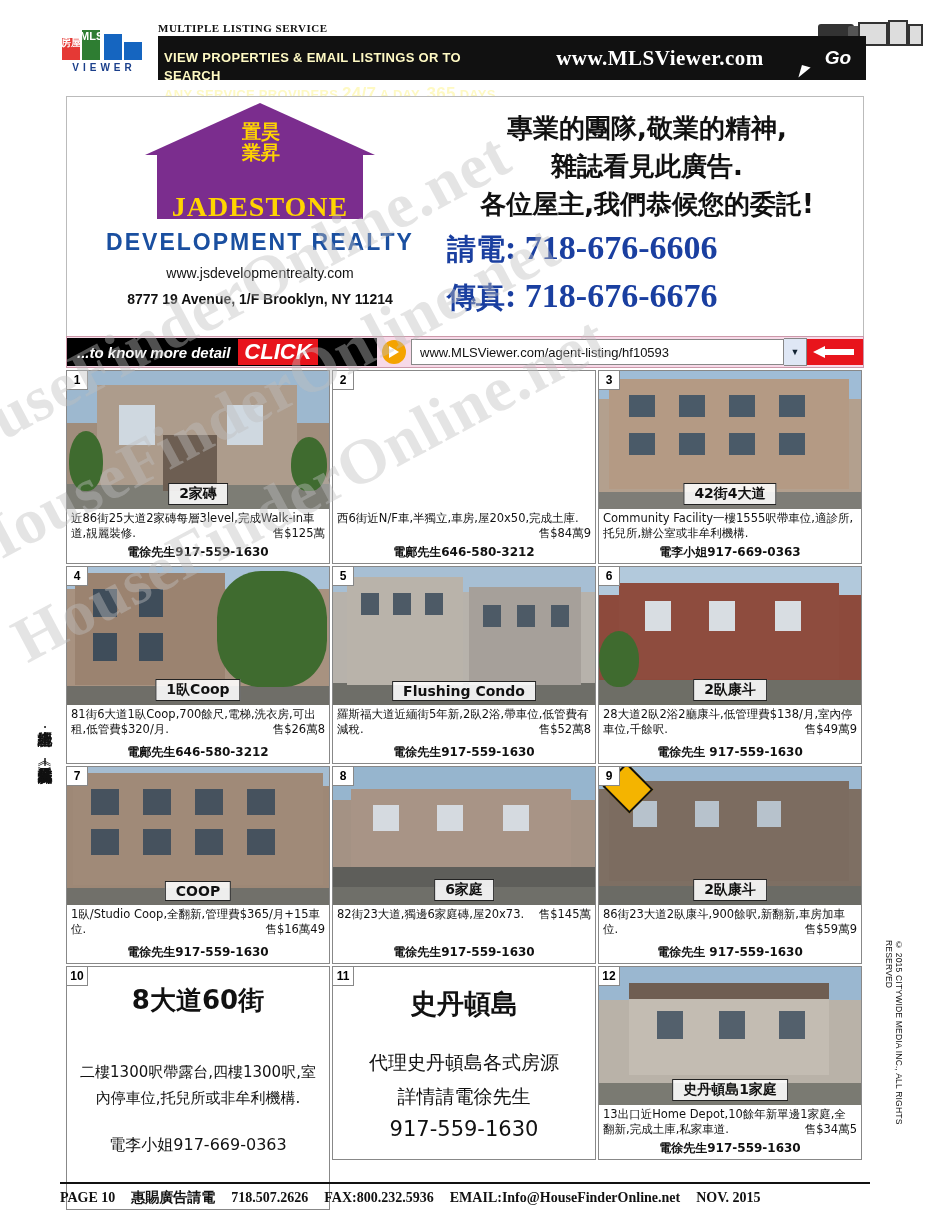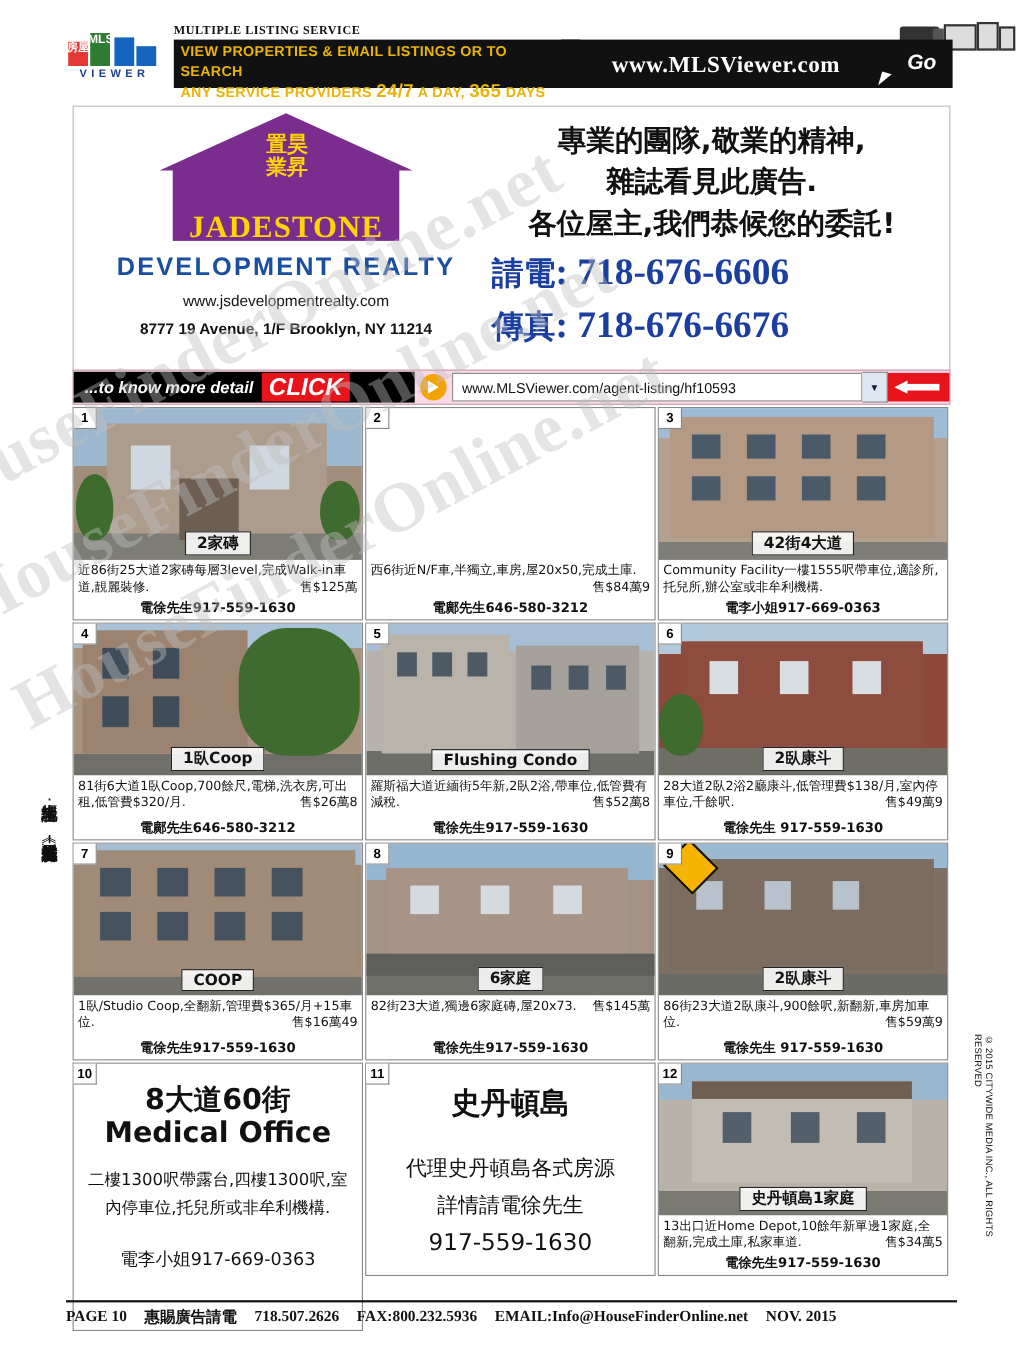--- a/index.html
+++ b/index.html
@@ -35,21 +35,21 @@
   .mls-house .b2{left:22px;height:30px;background:#2e7d32;}
   .mls-house .b3{left:44px;height:26px;background:#1565c0;}
   .mls-house .b4{left:64px;height:18px;background:#1565c0;}
   .mls-house .mlstxt{position:absolute;left:20px;top:6px;color:#fff;font-size:11px;font-weight:bold;}
   .mls-house .cn{position:absolute;left:1px;top:12px;color:#fff;font-size:10px;font-weight:bold;}
   .mls-viewer{font-size:10px;letter-spacing:4px;font-weight:bold;color:#1b3f8b;margin-top:2px;}
 
   .mls-title{position:absolute;left:100px;top:0px;font-family:"Liberation Serif",serif;
     font-size:11px;letter-spacing:.5px;color:#111;font-weight:bold;}
   .blackbox{position:absolute;left:100px;top:14px;width:369px;height:44px;background:#111;
-    color:#eab308;padding:2px 6px;box-sizing:border-box;}
+    color:#fef9c3;padding:13px 6px;box-sizing:border-box;}
   .blackbox .l1{font-size:13px;font-weight:bold;letter-spacing:.3px;line-height:18px;}
   .blackbox .l2{font-size:13px;font-weight:bold;letter-spacing:.3px;line-height:18px;}
   .blackbox .big{font-size:17px;}
   .url-black{position:absolute;left:452px;top:14px;width:300px;height:44px;background:#111;
     color:#fff;display:flex;align-items:center;justify-content:center;
     font-size:21px;font-weight:bold;font-family:"Liberation Serif",serif;letter-spacing:.5px;}
   .gobox{position:absolute;left:752px;top:14px;width:56px;height:44px;background:#111;
     color:#fff;display:flex;align-items:center;justify-content:center;font-size:19px;
     font-style:italic;font-weight:bold;}
   .cam{position:absolute;left:760px;top:-2px;width:50px;height:22px;}
@@ -427,21 +427,20 @@
         <span>86街23大道2臥康斗,900餘呎,新翻新,車房加車位.</span>
         <span class="price">售$59萬9</span>
       </div>
       <div class="agent">電徐先生 917-559-1630</div>
     </div>
 
     <div class="cell textcell" style="left:0;top:596px;width:264px;height:244px;">
       <div class="num">10</div>
       <div class="t-title">
         <div>8大道60街</div>
-        <div>Medical Office</div>
       </div>
       <div class="t-body">二樓1300呎帶露台,四樓1300呎,室內停車位,托兒所或非牟利機構.</div>
       <div class="t-phone">電李小姐917-669-0363</div>
     </div>
 
     <div class="cell textcell cell11" style="left:266px;top:596px;width:264px;height:194px;">
       <div class="num">11</div>
       <div class="t-title">史丹頓島</div>
       <div class="t-body">
         <div>代理史丹頓島各式房源</div>

